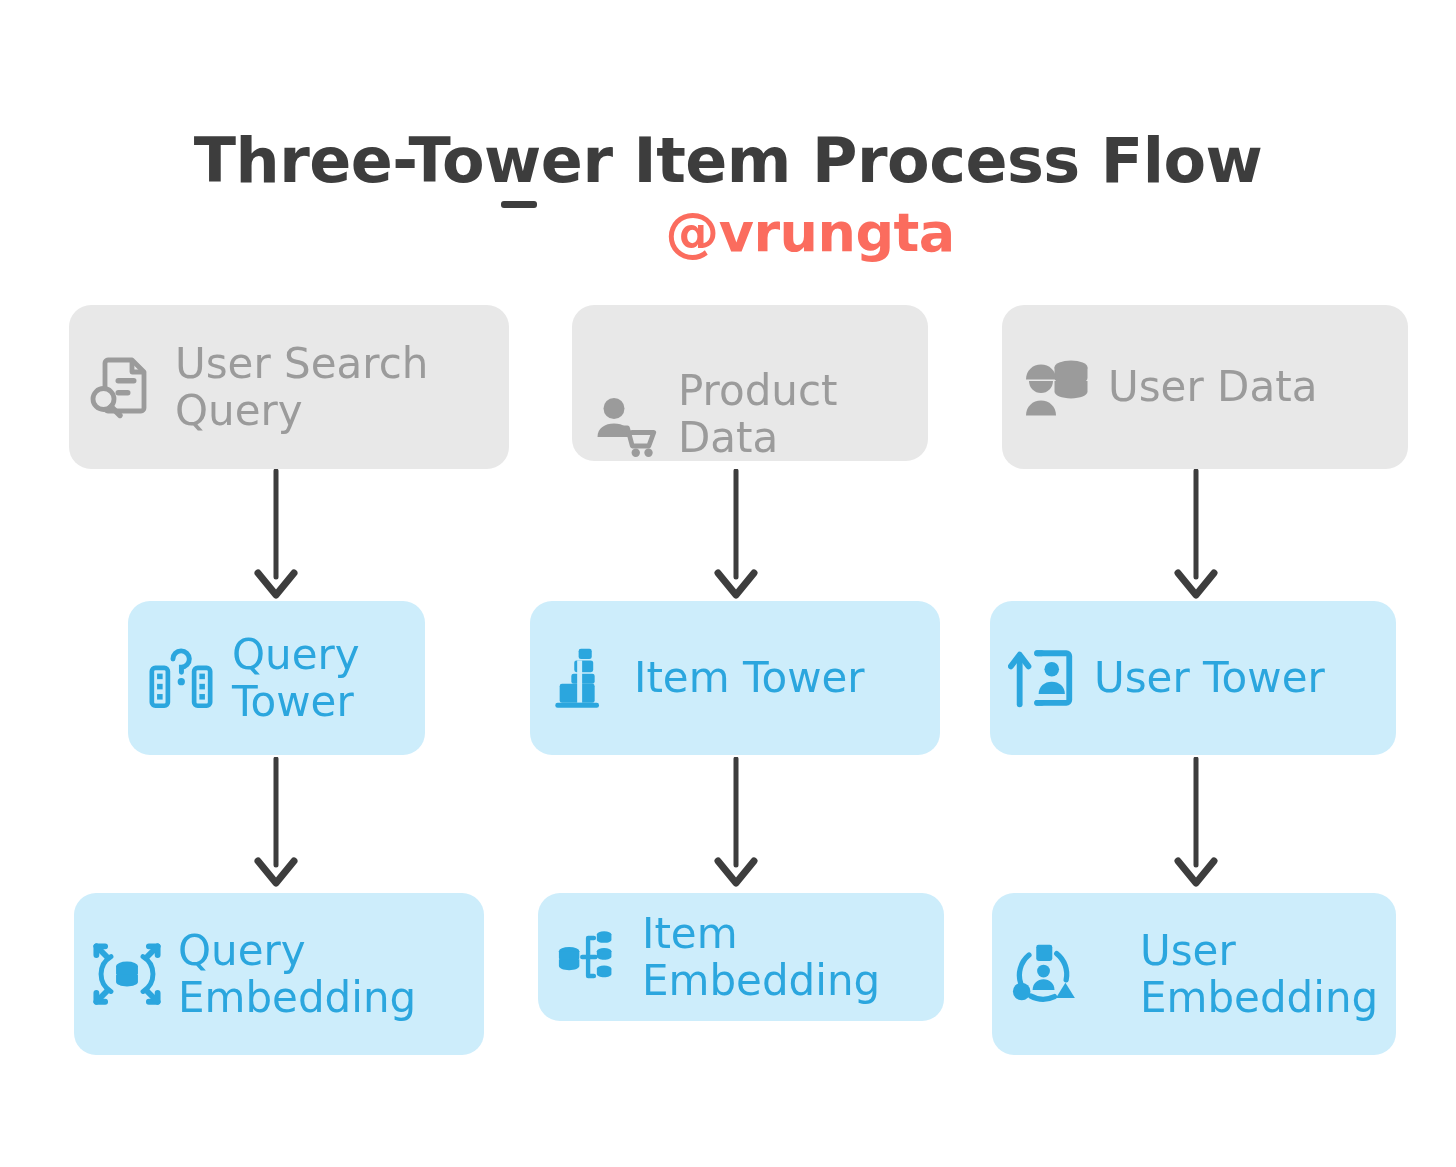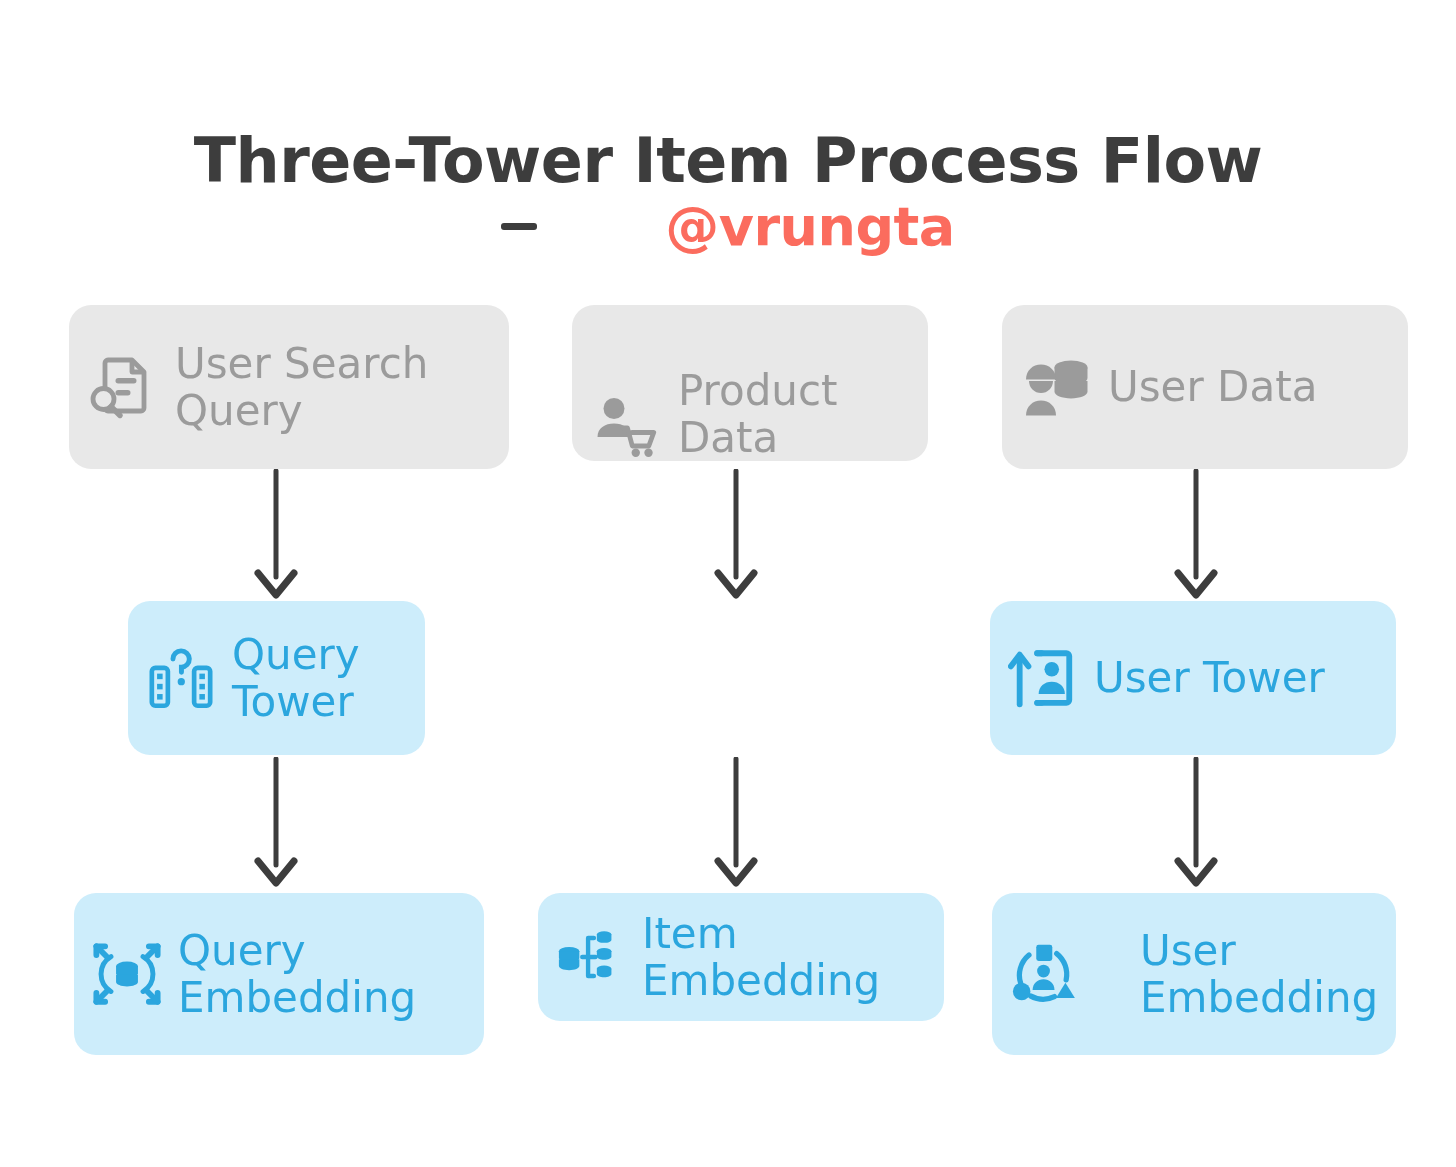--- a/index.html
+++ b/index.html
@@ -29,23 +29,23 @@
   .title-main {
     font-family: "DejaVu Sans", sans-serif;
     font-size: 62px;
     font-weight: bold;
     color: #3d3d3d;
     letter-spacing: -0.5px;
     line-height: 1.08;
     white-space: nowrap;
   }
   .title-sub {
+    margin-top: 6px;
     display: flex;
     justify-content: center;
-    align-items: center;
     white-space: nowrap;
   }
   .title-dash {
     display: inline-block;
     width: 36px;
     height: 7px;
     border-radius: 3px;
     background: #3d3d3d;
     margin-right: 128px;
     vertical-align: middle;
@@ -210,20 +210,33 @@
         <rect x="36.6" y="28" width="3.8" height="3.8" fill="#2ba6de"></rect>
         <rect x="36.6" y="35" width="3.8" height="3.8" fill="#2ba6de"></rect>
         <path d="M18.5 11a5.6 5.6 0 1 1 5.8 5.6v3.4" stroke="#2ba6de" stroke-width="3.4" fill="none" stroke-linecap="round"></path>
         <circle cx="24.2" cy="26.5" r="2.5" fill="#2ba6de"></circle>
       </svg>
     </span>
     <span class="node-label">Query
 Tower</span>
   </div>
 
+  <div class="node blue" id="node-item-tower">
+    <span class="node-icon">
+      <svg width="70" height="70" viewBox="0 0 48 48" fill="none">
+        <rect x="21" y="4" width="9" height="7" rx="1.6" fill="#2ba6de"></rect>
+        <rect x="18" y="12" width="13" height="8" rx="1.6" fill="#2ba6de"></rect>
+        <rect x="16" y="21" width="16" height="7" rx="1.6" fill="#2ba6de"></rect>
+        <rect x="8" y="28" width="24" height="13" rx="1.6" fill="#2ba6de"></rect>
+        <rect x="20" y="12" width="3.4" height="29" fill="#cdedfb"></rect>
+        <rect x="5" y="41" width="30" height="3.4" rx="1.6" fill="#2ba6de"></rect>
+      </svg>
+    </span>
+    <span class="node-label">Item Tower</span>
+  </div>
 
   <div class="node blue" id="node-user-tower">
     <span class="node-icon">
       <svg width="70" height="70" viewBox="0 0 48 48" fill="none">
         <path d="M8 42V10" stroke="#2ba6de" stroke-width="4" stroke-linecap="round"></path>
         <path d="M2 16l6-8 6 8" stroke="#2ba6de" stroke-width="4" fill="none" stroke-linecap="round" stroke-linejoin="round"></path>
         <path d="M20 7h20a2 2 0 0 1 2 2v30a2 2 0 0 1-2 2H20" stroke="#2ba6de" stroke-width="4" fill="none" stroke-linecap="round" stroke-linejoin="round"></path>
         <path d="M20 7h3M20 41h3" stroke="#2ba6de" stroke-width="4" stroke-linecap="round"></path>
         <circle cx="30" cy="18" r="5" fill="#2ba6de"></circle>
         <path d="M21 35c0-5.2 4-8.4 9-8.4s9 3.2 9 8.4z" fill="#2ba6de"></path>

